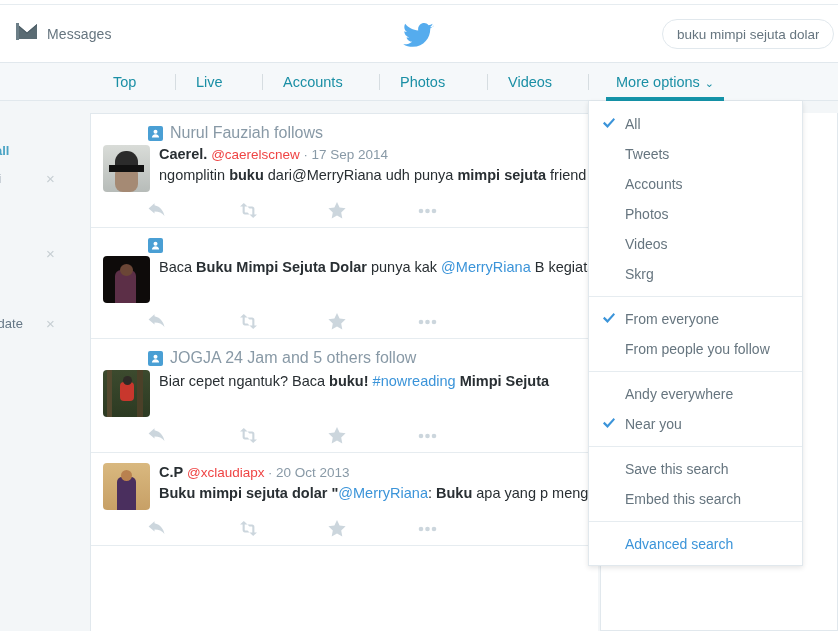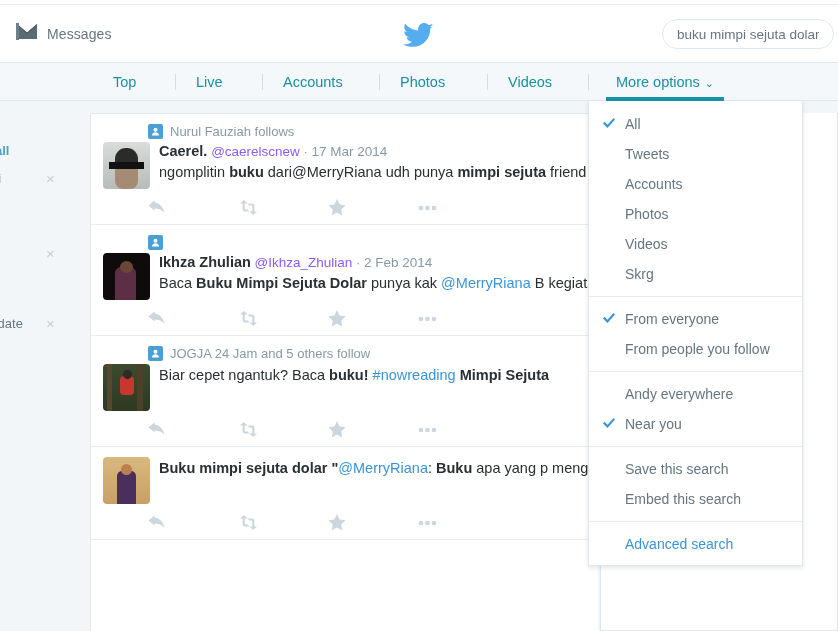--- a/index.html
+++ b/index.html
@@ -71,27 +71,27 @@
     position:absolute; top:113px; left:90px; width:508px; bottom:0;
     background:#ffffff; border-left:1px solid #e1e8ed; border-top:1px solid #e1e8ed;
     overflow:hidden;
   }
   .tweet { position:relative; border-bottom:1px solid #e6ecf0; padding:10px 12px 8px 12px; }
   .ctx { display:flex; align-items:center; gap:7px; margin-left:45px; margin-bottom:3px; }
   .ctx-icon {
     width:15px; height:15px; background:#4a9fd4; border-radius:2px;
     display:flex; align-items:center; justify-content:center;
   }
-  .ctx-txt { font-size:13px; color:#8899a6; white-space:nowrap; }
+  .ctx-txt { font-size:16px; color:#8899a6; white-space:nowrap; }
   .body { display:flex; gap:9px; }
   .avatar { width:47px; height:47px; border-radius:4px; flex:0 0 47px; overflow:hidden; position:relative; background:#b9c0c4; }
   .content { flex:1; min-width:0; }
   .line1 { font-size:14.5px; white-space:nowrap; line-height:18px; }
   .fullname { font-weight:bold; color:#292f33; }
-  .handle { color:#8b5cf6; font-size:13.5px; }
+  .handle { color:#ef4444; font-size:13.5px; }
   .dot { color:#8899a6; font-size:13px; }
   .when { color:#8899a6; font-size:13.5px; }
   .text { font-size:14.5px; color:#292f33; line-height:20px; margin-top:1px; white-space:nowrap; }
   .text b { font-weight:bold; }
   .text .mention, .text .tag { color:#3b94d9; }
   .actions { display:flex; margin-left:45px; margin-top:10px; }
   .act { width:90px; color:#ccd6dd; cursor:pointer; display:flex; align-items:center; }
   .act svg { display:block; }
 
   
@@ -225,21 +225,21 @@
               <path d="M.9 8.6c0-2 1.6-3.3 3.6-3.3s3.6 1.3 3.6 3.3z" fill="#fff"></path>
             </svg>
           </span>
           <span class="ctx-txt">Nurul Fauziah follows</span>
         </div>
         <div class="body">
           <div class="avatar av1">
             <span class="chin"></span>
           </div>
           <div class="content">
-            <div class="line1"><span class="fullname">Caerel.</span><span class="handle"> @caerelscnew</span><span class="dot"> · </span><span class="when">17 Mar 2014</span></div>
+            <div class="line1"><span class="fullname">Caerel.</span><span class="handle"> @caerelscnew</span><span class="dot"> · </span><span class="when">17 Sep 2014</span></div>
             <div class="text"><span>ngomplitin </span><b>buku</b><span> dari@MerryRiana udh punya </span><b>mimpi sejuta</b><span> friend Skrg mau beli langkah </span></div>
           </div>
         </div>
         <div class="actions">
           <div class="act" title="Reply">
             <svg width="19" height="16" viewBox="0 0 19 16">
               <path fill="#ccd6dd" d="M6.5 2.2V.3L.6 5.4l5.9 5.1V8.5c4.5 0 7.6 1.3 10 4.6-1-4.8-3.7-9.6-10-10.9z"></path>
             </svg>
           </div>
           <div class="act" title="Retweet">
@@ -269,21 +269,20 @@
               <path d="M.9 8.6c0-2 1.6-3.3 3.6-3.3s3.6 1.3 3.6 3.3z" fill="#fff"></path>
             </svg>
           </span>
         </div>
         <div class="body">
           <div class="avatar av2">
             <span class="t"></span>
             <span class="h"></span>
           </div>
           <div class="content">
-            <div class="line1"><span class="fullname">Ikhza Zhulian</span><span class="handle"> @Ikhza_Zhulian</span><span class="dot"> · </span><span class="when">2 Feb 2014</span></div>
             <div class="text"><span>Baca </span><b>Buku Mimpi Sejuta Dolar</b><span> punya kak </span><span class="mention">@MerryRiana</span><span> B</span><span> kegiatan dengan semangat!!! :) keren bukunya :')</span></div>
           </div>
         </div>
         <div class="actions">
           <div class="act" title="Reply">
             <svg width="19" height="16" viewBox="0 0 19 16">
               <path fill="#ccd6dd" d="M6.5 2.2V.3L.6 5.4l5.9 5.1V8.5c4.5 0 7.6 1.3 10 4.6-1-4.8-3.7-9.6-10-10.9z"></path>
             </svg>
           </div>
           <div class="act" title="Retweet">
@@ -351,20 +350,21 @@
           </div>
         </div>
       </div>
       <div class="tweet">
         <div class="body">
           <div class="avatar av4">
             <span class="t"></span>
             <span class="h"></span>
           </div>
           <div class="content">
+            <div class="line1"><span class="fullname">C.P</span><span class="handle"> @xclaudiapx</span><span class="dot"> · </span><span class="when">20 Oct 2013</span></div>
             <div class="text"><b>Buku mimpi sejuta dolar "</b><span class="mention">@MerryRiana</span><span>: </span><b>Buku</b><span> apa yang p menginspirasi Anda? </span></div>
           </div>
         </div>
         <div class="actions">
           <div class="act" title="Reply">
             <svg width="19" height="16" viewBox="0 0 19 16">
               <path fill="#ccd6dd" d="M6.5 2.2V.3L.6 5.4l5.9 5.1V8.5c4.5 0 7.6 1.3 10 4.6-1-4.8-3.7-9.6-10-10.9z"></path>
             </svg>
           </div>
           <div class="act" title="Retweet">

